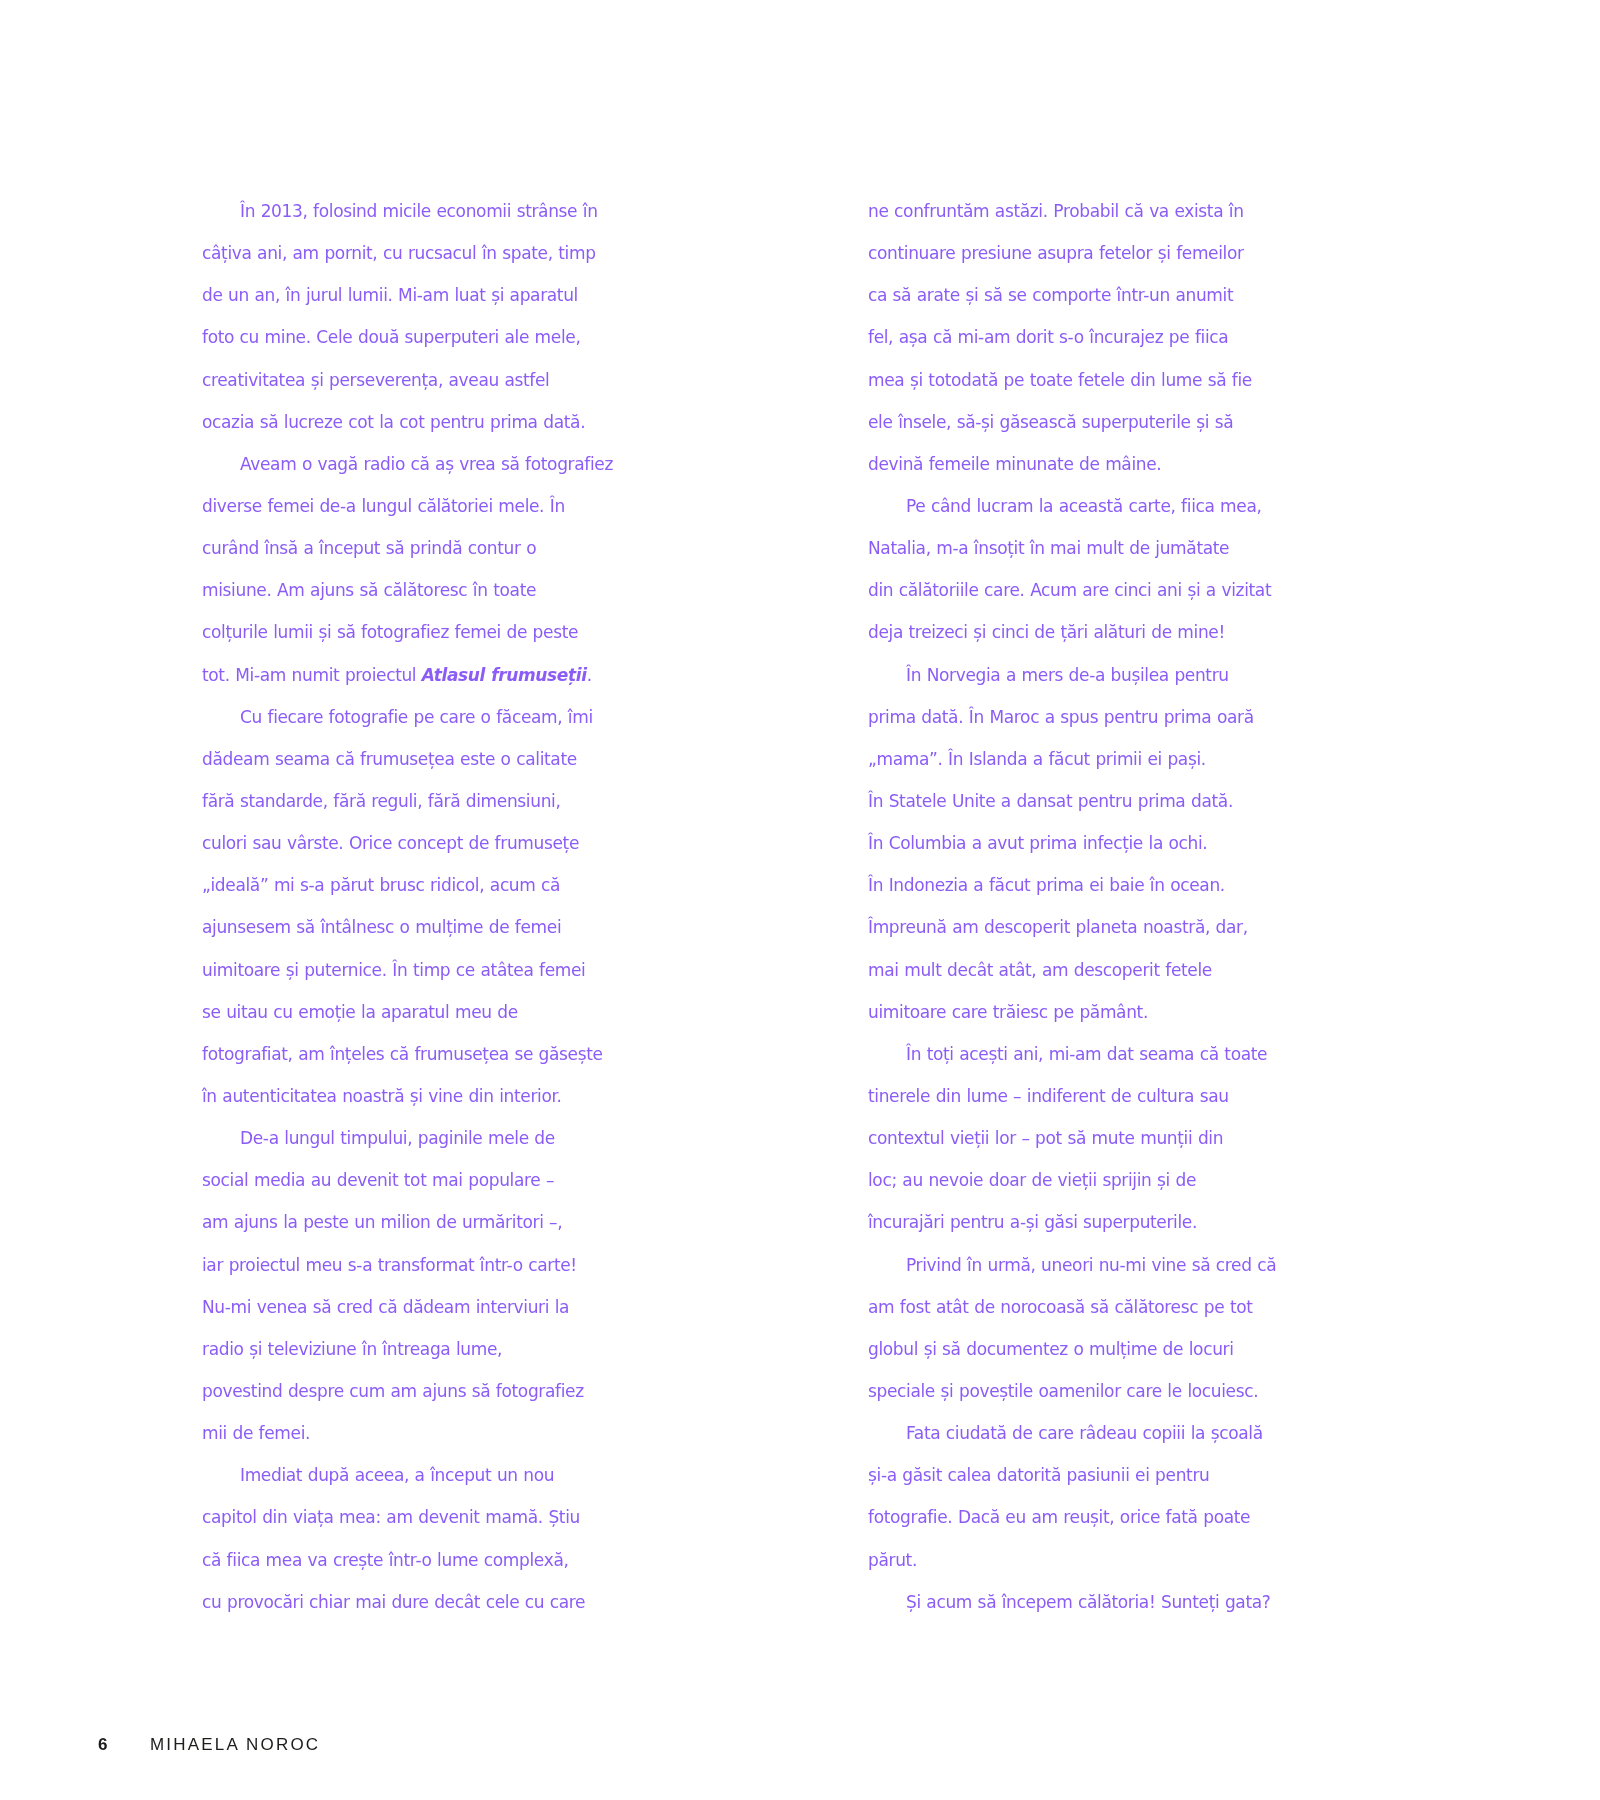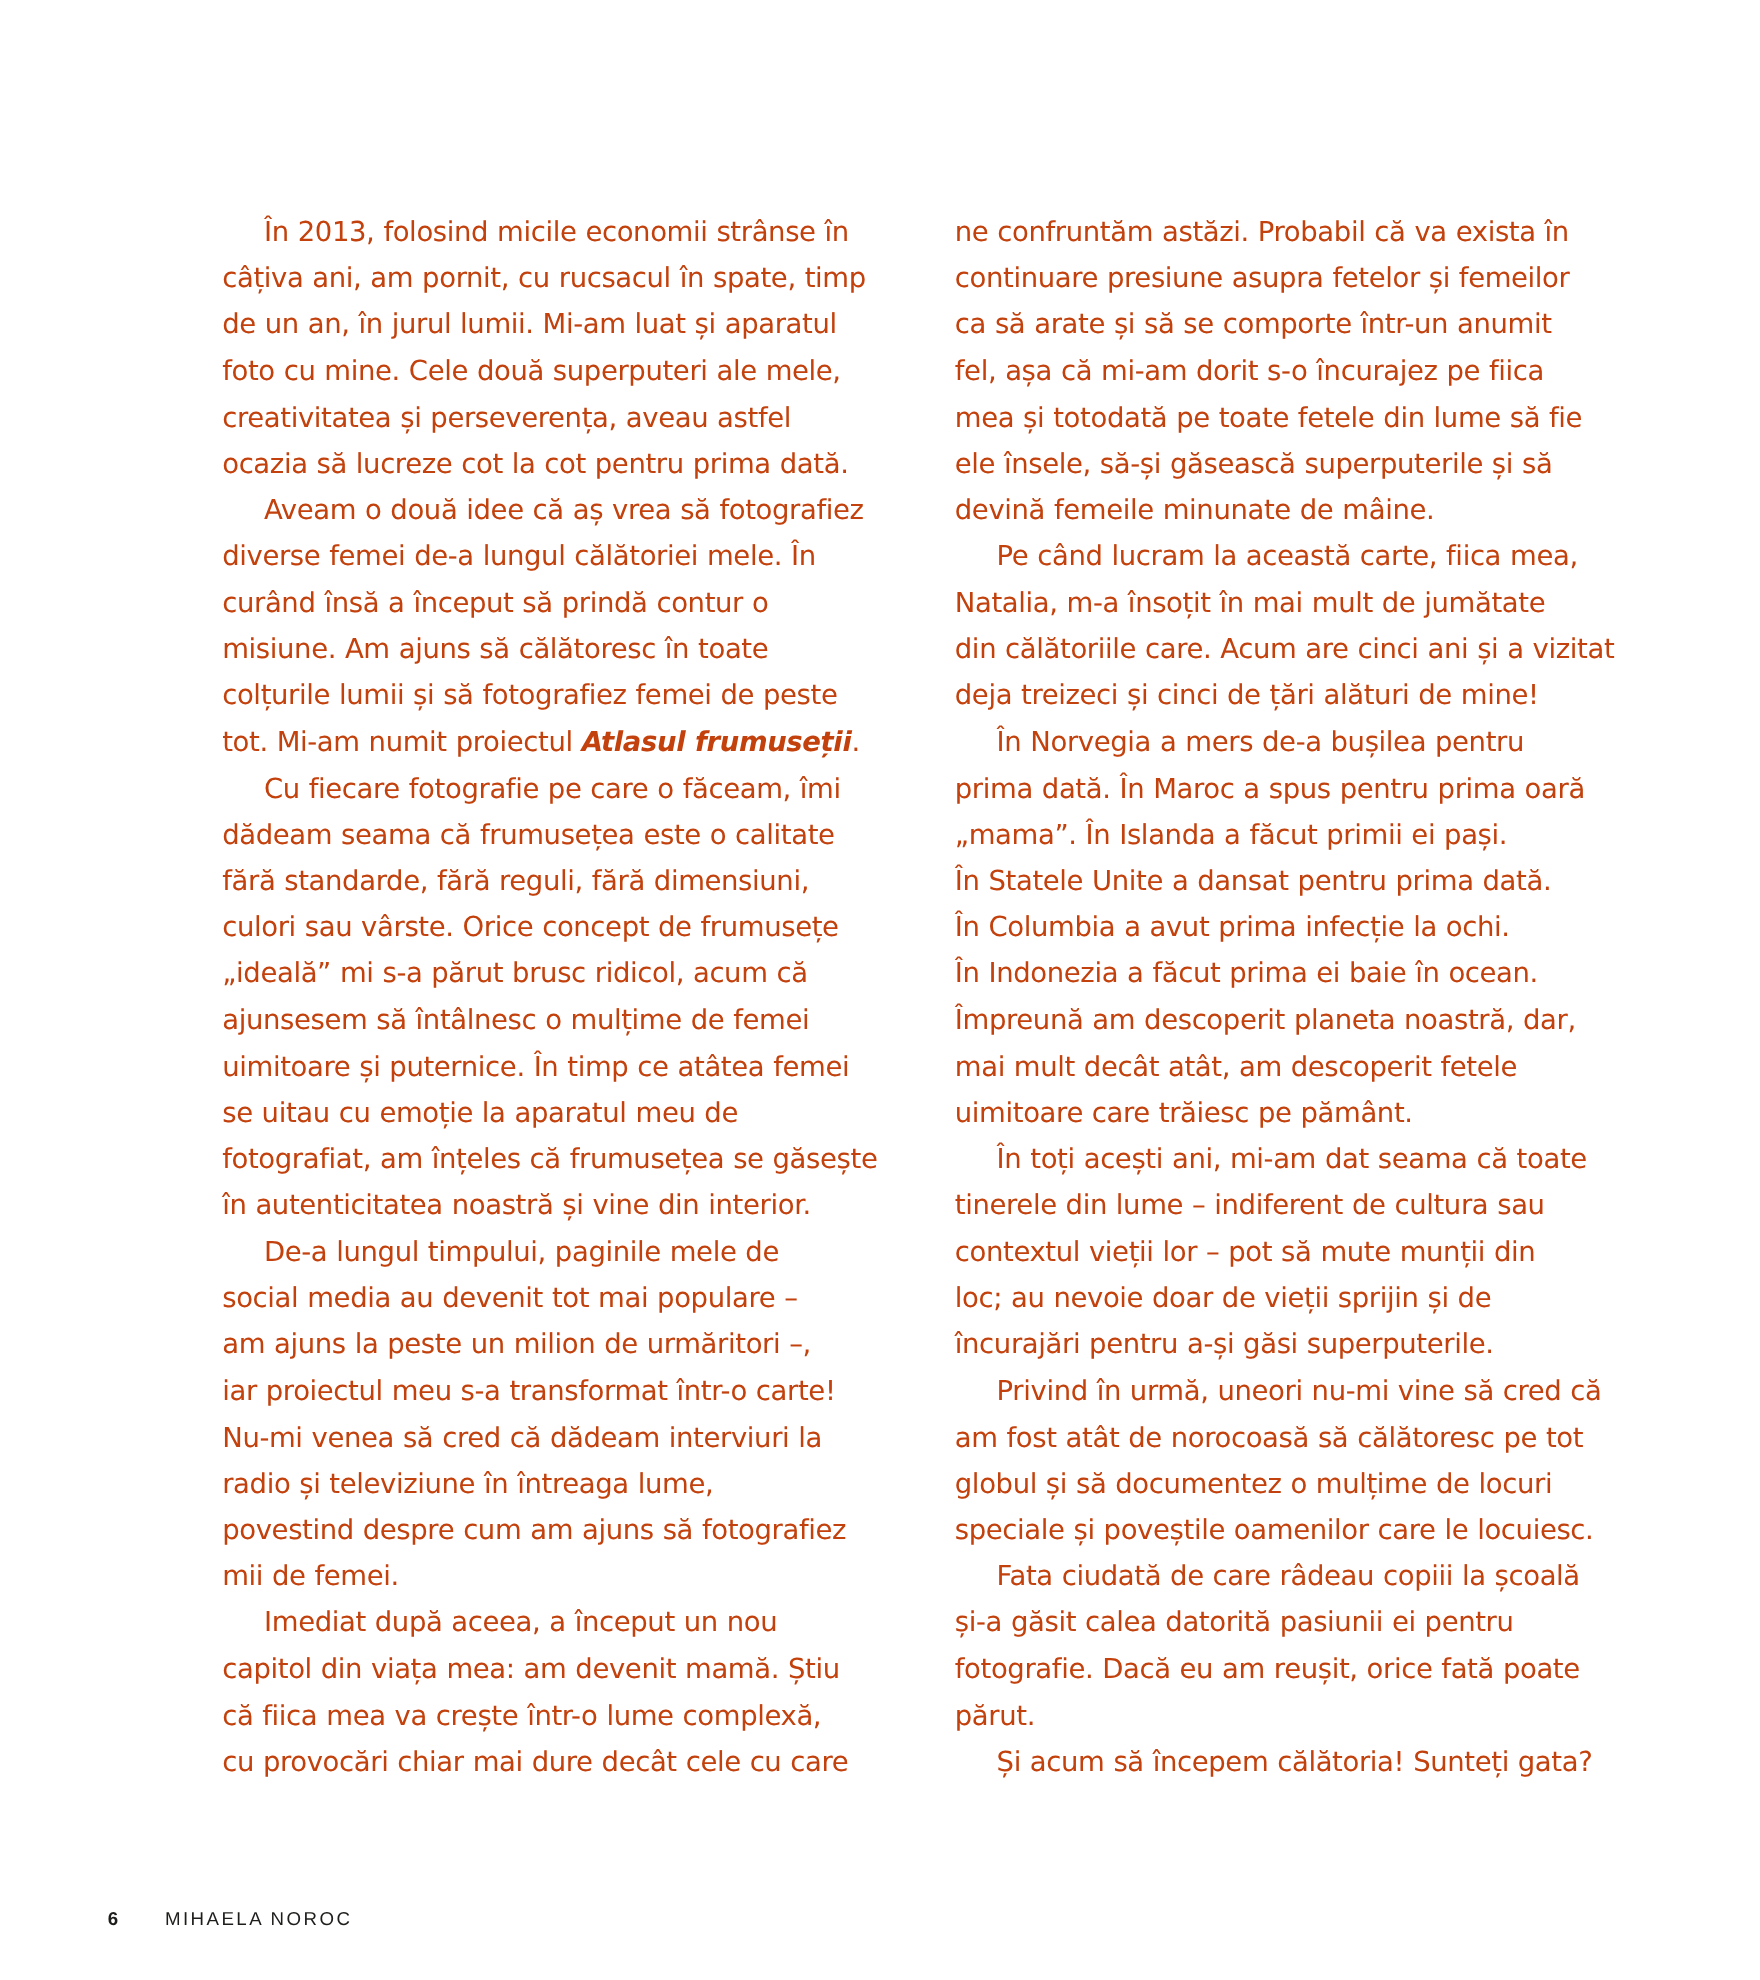--- a/index.html
+++ b/index.html
@@ -3,23 +3,23 @@
   <meta charset="utf-8">
   <style>
     html, body { margin: 0; padding: 0; background: #ffffff; }
     body { width: 1600px; height: 1800px; position: relative; overflow: hidden; }
     .page { position: absolute; left: 0; top: 0; width: 1600px; height: 1800px; background: #fff; }
     .col {
       position: absolute;
       top: 190px;
       width: 595px;
       font-family: "DejaVu Sans", sans-serif;
-      font-size: 25px;
+      font-size: 17px;
       line-height: 42.15px;
-      color: #c2410c;
+      color: #8b5cf6;
       letter-spacing: -0.35px;
       word-spacing: 0.5px;
     }
     .col.left { left: 202px; }
     .col.right { left: 868px; }
     .line { display: block; white-space: nowrap; height: 42.15px; }
     .line.indent { padding-left: 38px; }
     .line em { font-style: italic; font-weight: bold; text-align: right; }
     .footer {
       position: absolute;
@@ -38,21 +38,21 @@
 <body>
 
 <div class="page">
   <div class="col left" id="left-col">
       <span class="line indent"><span>În 2013, folosind micile economii strânse în</span></span>
       <span class="line"><span>câțiva ani, am pornit, cu rucsacul în spate, timp</span></span>
       <span class="line"><span>de un an, în jurul lumii. Mi-am luat și aparatul</span></span>
       <span class="line"><span>foto cu mine. Cele două superputeri ale mele,</span></span>
       <span class="line"><span>creativitatea și perseverența, aveau astfel</span></span>
       <span class="line"><span>ocazia să lucreze cot la cot pentru prima dată.</span></span>
-      <span class="line indent"><span>Aveam o  două idee că aș vrea să fotografiez</span></span>
+      <span class="line indent"><span>Aveam o  vagă radio că aș vrea să fotografiez</span></span>
       <span class="line"><span>diverse femei de-a lungul călătoriei mele. În</span></span>
       <span class="line"><span>curând însă a început să prindă contur o</span></span>
       <span class="line"><span>misiune. Am ajuns să călătoresc în toate</span></span>
       <span class="line"><span>colțurile lumii și să fotografiez femei de peste</span></span>
       <span class="line"><span>tot. Mi-am numit proiectul </span><em>Atlasul frumuseții</em><span>.</span></span>
       <span class="line indent"><span>Cu fiecare fotografie pe care o făceam, îmi</span></span>
       <span class="line"><span>dădeam seama că frumusețea este o calitate</span></span>
       <span class="line"><span>fără standarde, fără reguli, fără dimensiuni,</span></span>
       <span class="line"><span>culori sau vârste. Orice concept de frumusețe</span></span>
       <span class="line"><span>„ideală” mi s-a părut brusc ridicol, acum că</span></span>

